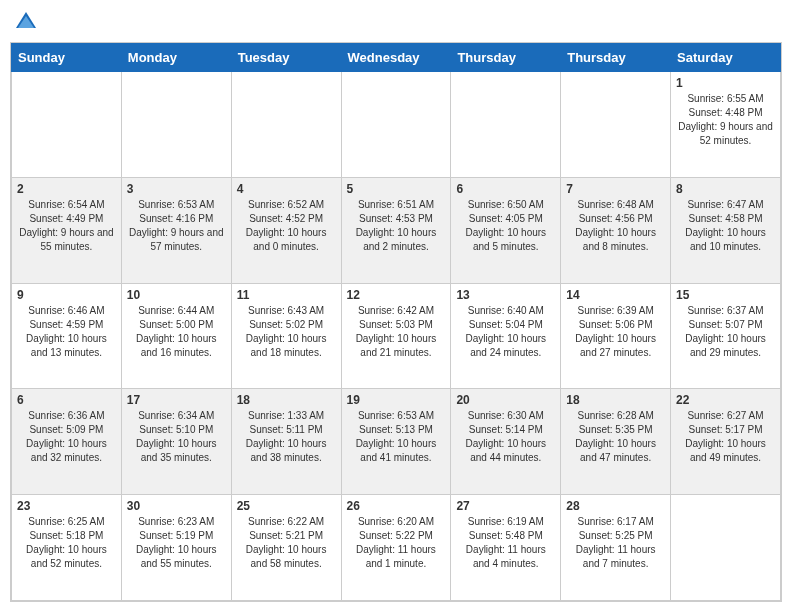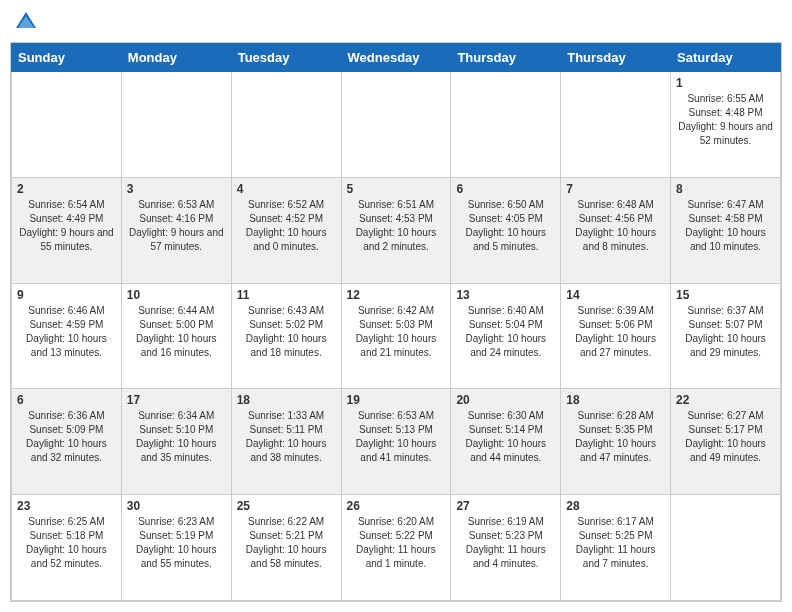--- a/index.html
+++ b/index.html
@@ -304,21 +304,21 @@
             </td>
             <td class="day-cell">
               <span class="day-number">26</span>
               <div class="day-info">Sunrise: 6:20 AM
 Sunset: 5:22 PM
 Daylight: 11 hours and 1 minute.</div>
             </td>
             <td class="day-cell">
               <span class="day-number">27</span>
               <div class="day-info">Sunrise: 6:19 AM
-Sunset: 5:23 PM
+Sunset: 5:48 PM
 Daylight: 11 hours and 4 minutes.</div>
             </td>
             <td class="day-cell">
               <span class="day-number">28</span>
               <div class="day-info">Sunrise: 6:17 AM
 Sunset: 5:25 PM
 Daylight: 11 hours and 7 minutes.</div>
             </td>
             <td class="day-cell"></td>
           </tr>

